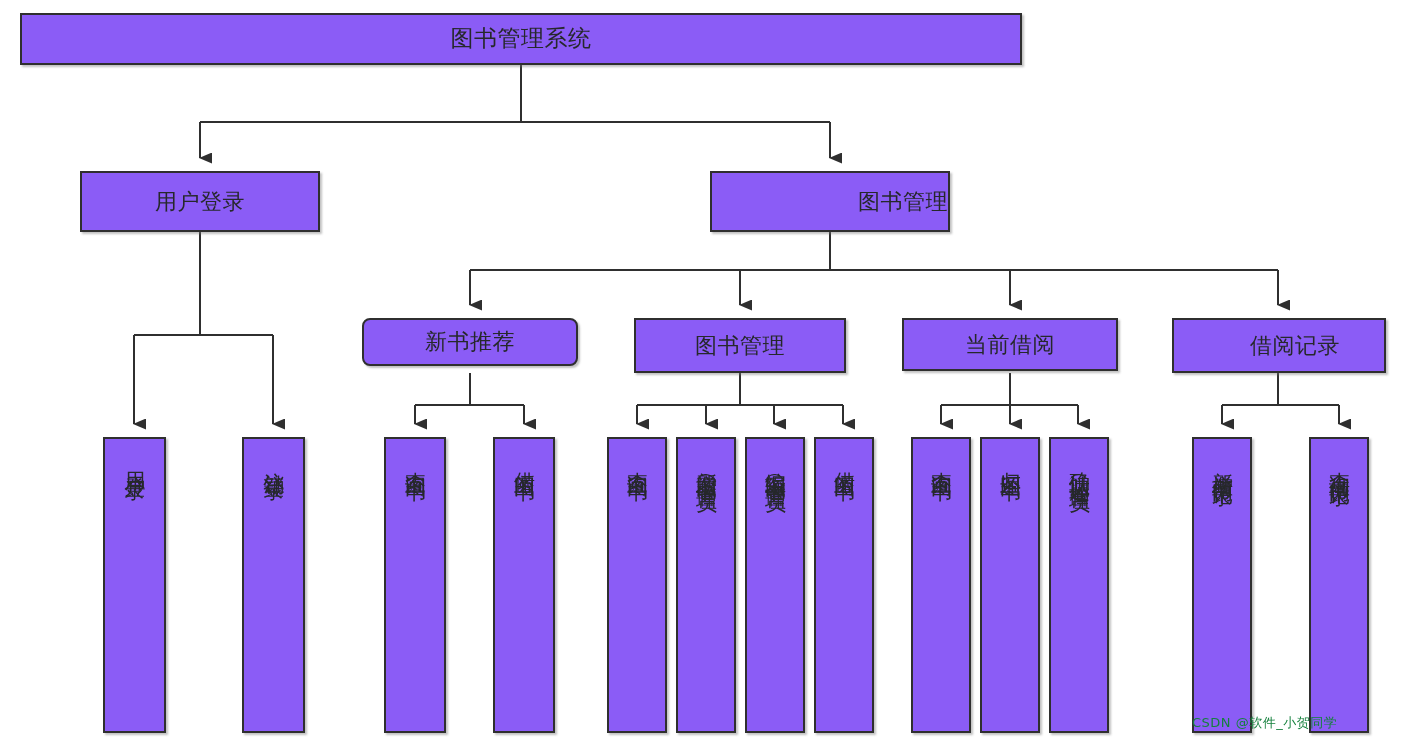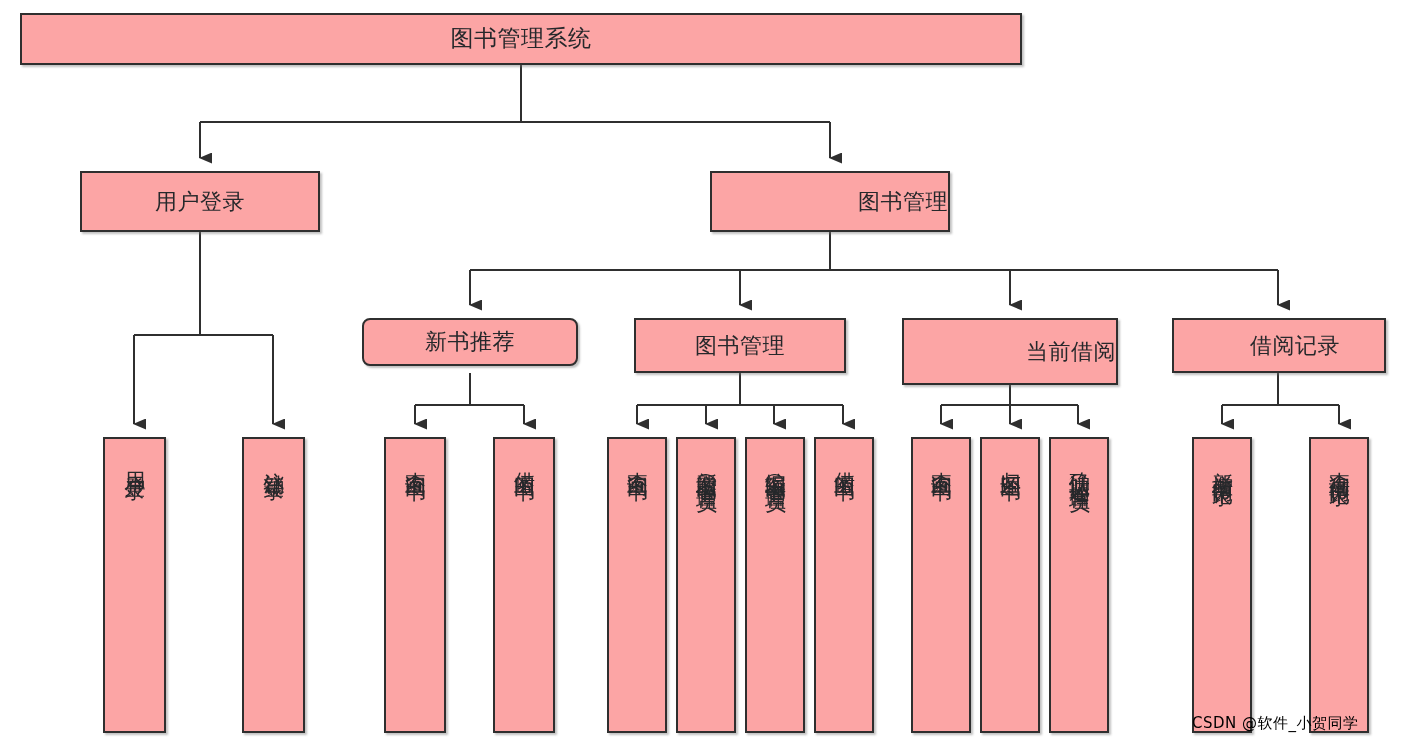--- a/index.html
+++ b/index.html
@@ -21,21 +21,21 @@
   #edge-layer {
     position: absolute;
     left: 0;
     top: 0;
     width: 1405px;
     height: 747px;
   }
   .node {
     position: absolute;
     box-sizing: border-box;
-    background: #fca5a5;
+    background: #8b5cf6;
     border: 2px solid #2f2f2f;
     box-shadow: 2px 2px 2px rgba(120,120,120,0.45);
     display: flex;
     align-items: center;
     justify-content: center;
     z-index: 2;
   }
   .node .label {
     color: #26282b;
     font-size: 22px;
@@ -56,22 +56,22 @@
   .node.level2 .label { font-size: 22px; }
   .node.level3 .label { font-size: 22px; }
   .node.vertical {
     align-items: flex-start;
     padding-top: 16px;
   }
   #watermark {
     position: absolute;
     left: 1192px;
     top: 714px;
-    font-size: 15px;
-    color: #000000;
+    font-size: 13px;
+    color: #15803d;
     letter-spacing: 0.5px;
     white-space: nowrap;
     z-index: 5;
     pointer-events: none;
   }
 </style>
 </head>
 <body>
 
 <div id="diagram-root">
@@ -137,21 +137,21 @@
   <div class="node level2" style="left:710px; top:171px; width:240px; height:61px;justify-content:flex-end;">
     <span class="label">图书管理</span>
   </div>
 
   <div class="node level3" style="left:362px; top:318px; width:216px; height:48px;border-radius:8px;">
     <span class="label">新书推荐</span>
   </div>
   <div class="node level3" style="left:634px; top:318px; width:212px; height:55px;">
     <span class="label">图书管理</span>
   </div>
-  <div class="node level3" style="left:902px; top:318px; width:216px; height:67px;justify-content:flex-end;">
+  <div class="node level3" style="left:902px; top:318px; width:216px; height:53px;">
     <span class="label">当前借阅</span>
   </div>
   <div class="node level3" style="left:1172px; top:318px; width:214px; height:55px;padding-left:32px;">
     <span class="label">借阅记录</span>
   </div>
 
   <div class="node vertical" style="left:103px; top:437px; width:63px; height:296px;">
     <span class="label">用户登录</span>
   </div>
   <div class="node vertical" style="left:242px; top:437px; width:63px; height:296px;">

